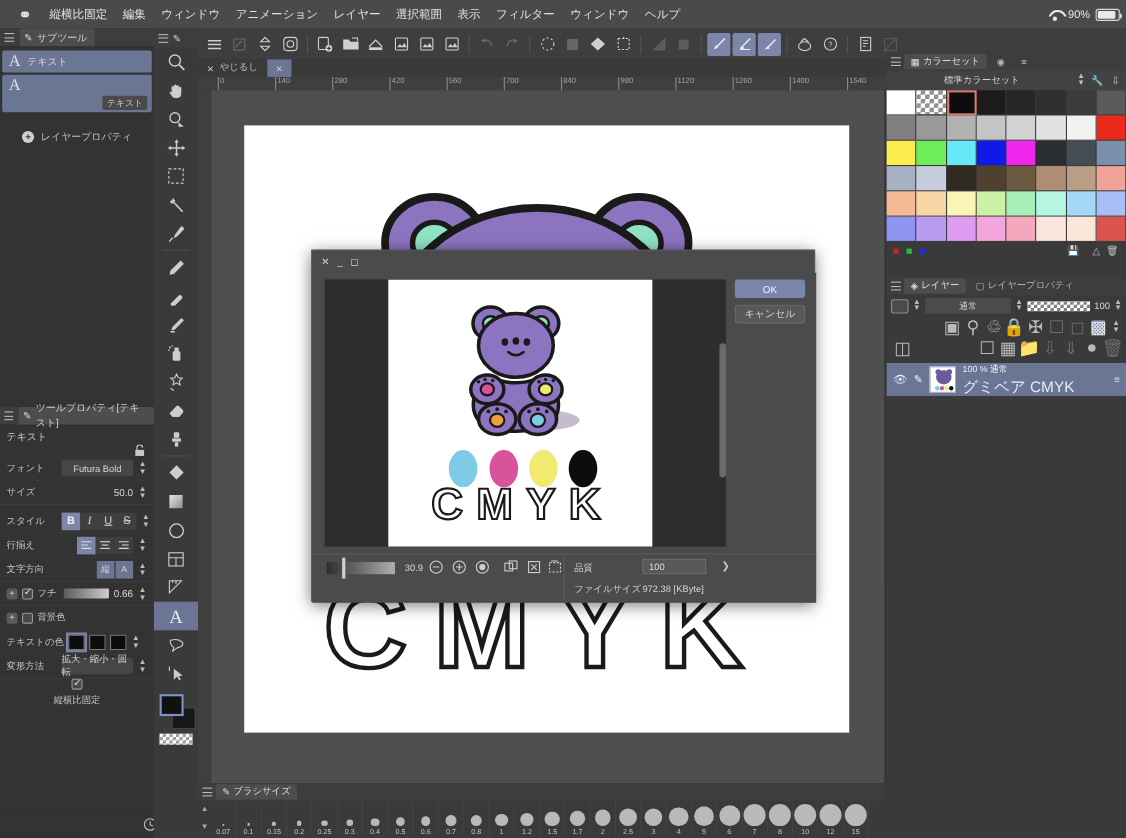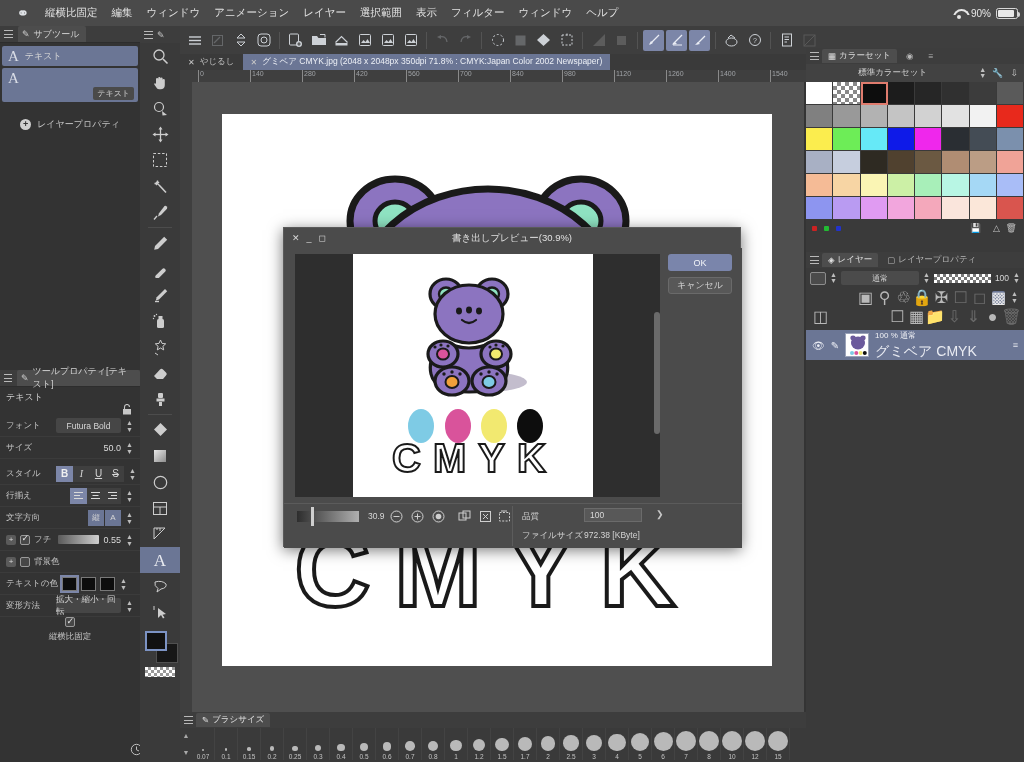--- a/index.html
+++ b/index.html
@@ -550,21 +550,21 @@
           <span class="dirbtn on">A</span>
         </span>
         <span class="spin">▲<br>▼</span>
       </div>
 
       <div class="proprow">
         <span class="plusbox">+</span>
         <span class="chkbox on"></span>
         <span class="plab" style="width:20px;">フチ</span>
         <span class="bargrad"></span>
-        <span class="numval">0.55</span>
+        <span class="numval">0.66</span>
         <span class="spin">▲<br>▼</span>
       </div>
 
       <div class="proprow">
         <span class="plusbox">+</span>
         <span class="chkbox"></span>
         <span class="plab" style="width:auto;">背景色</span>
       </div>
 
       <div class="proprow">
@@ -760,21 +760,20 @@
     </div>
   </div>
 
   <div class="tabbar">
     <div class="doctab">
       <span class="closex">✕</span>
       <span>やじるし</span>
     </div>
     <div class="doctab active">
       <span class="closex">✕</span>
-      <span>グミベア CMYK.jpg (2048 x 2048px 350dpi 71.8% : CMYK:Japan Color 2002 Newspaper)</span>
     </div>
     <span class="tabchev">▼</span>
   </div>
 
   <div class="ruler-h">
     <span class="rtick" style="left:18px"></span>
       <span class="rlabel" style="left:20px">0</span>
     <span class="rtick" style="left:70px"></span>
       <span class="rlabel" style="left:72px">140</span>
     <span class="rtick" style="left:122px"></span>
@@ -827,21 +826,20 @@
     </div>
   </div>
 
   <div class="dialog">
     <div class="dlgbar">
       <div class="dlgbtns">
         <span>✕</span>
         <span>_</span>
         <span>◻</span>
       </div>
-      <div class="dlgtitle">書き出しプレビュー(30.9%)</div>
     </div>
 
     <div class="dlgbody">
       <div class="previewpane">
         <div class="previewpaper">
           <svg viewBox="0 0 240 243" width="240" height="243">
 
             <ellipse cx="132" cy="128" rx="42" ry="10" fill="#b8b2c4" opacity=".85"></ellipse>
             <g stroke="#1a1a1a" stroke-width="3.2" stroke-linejoin="round">
 

